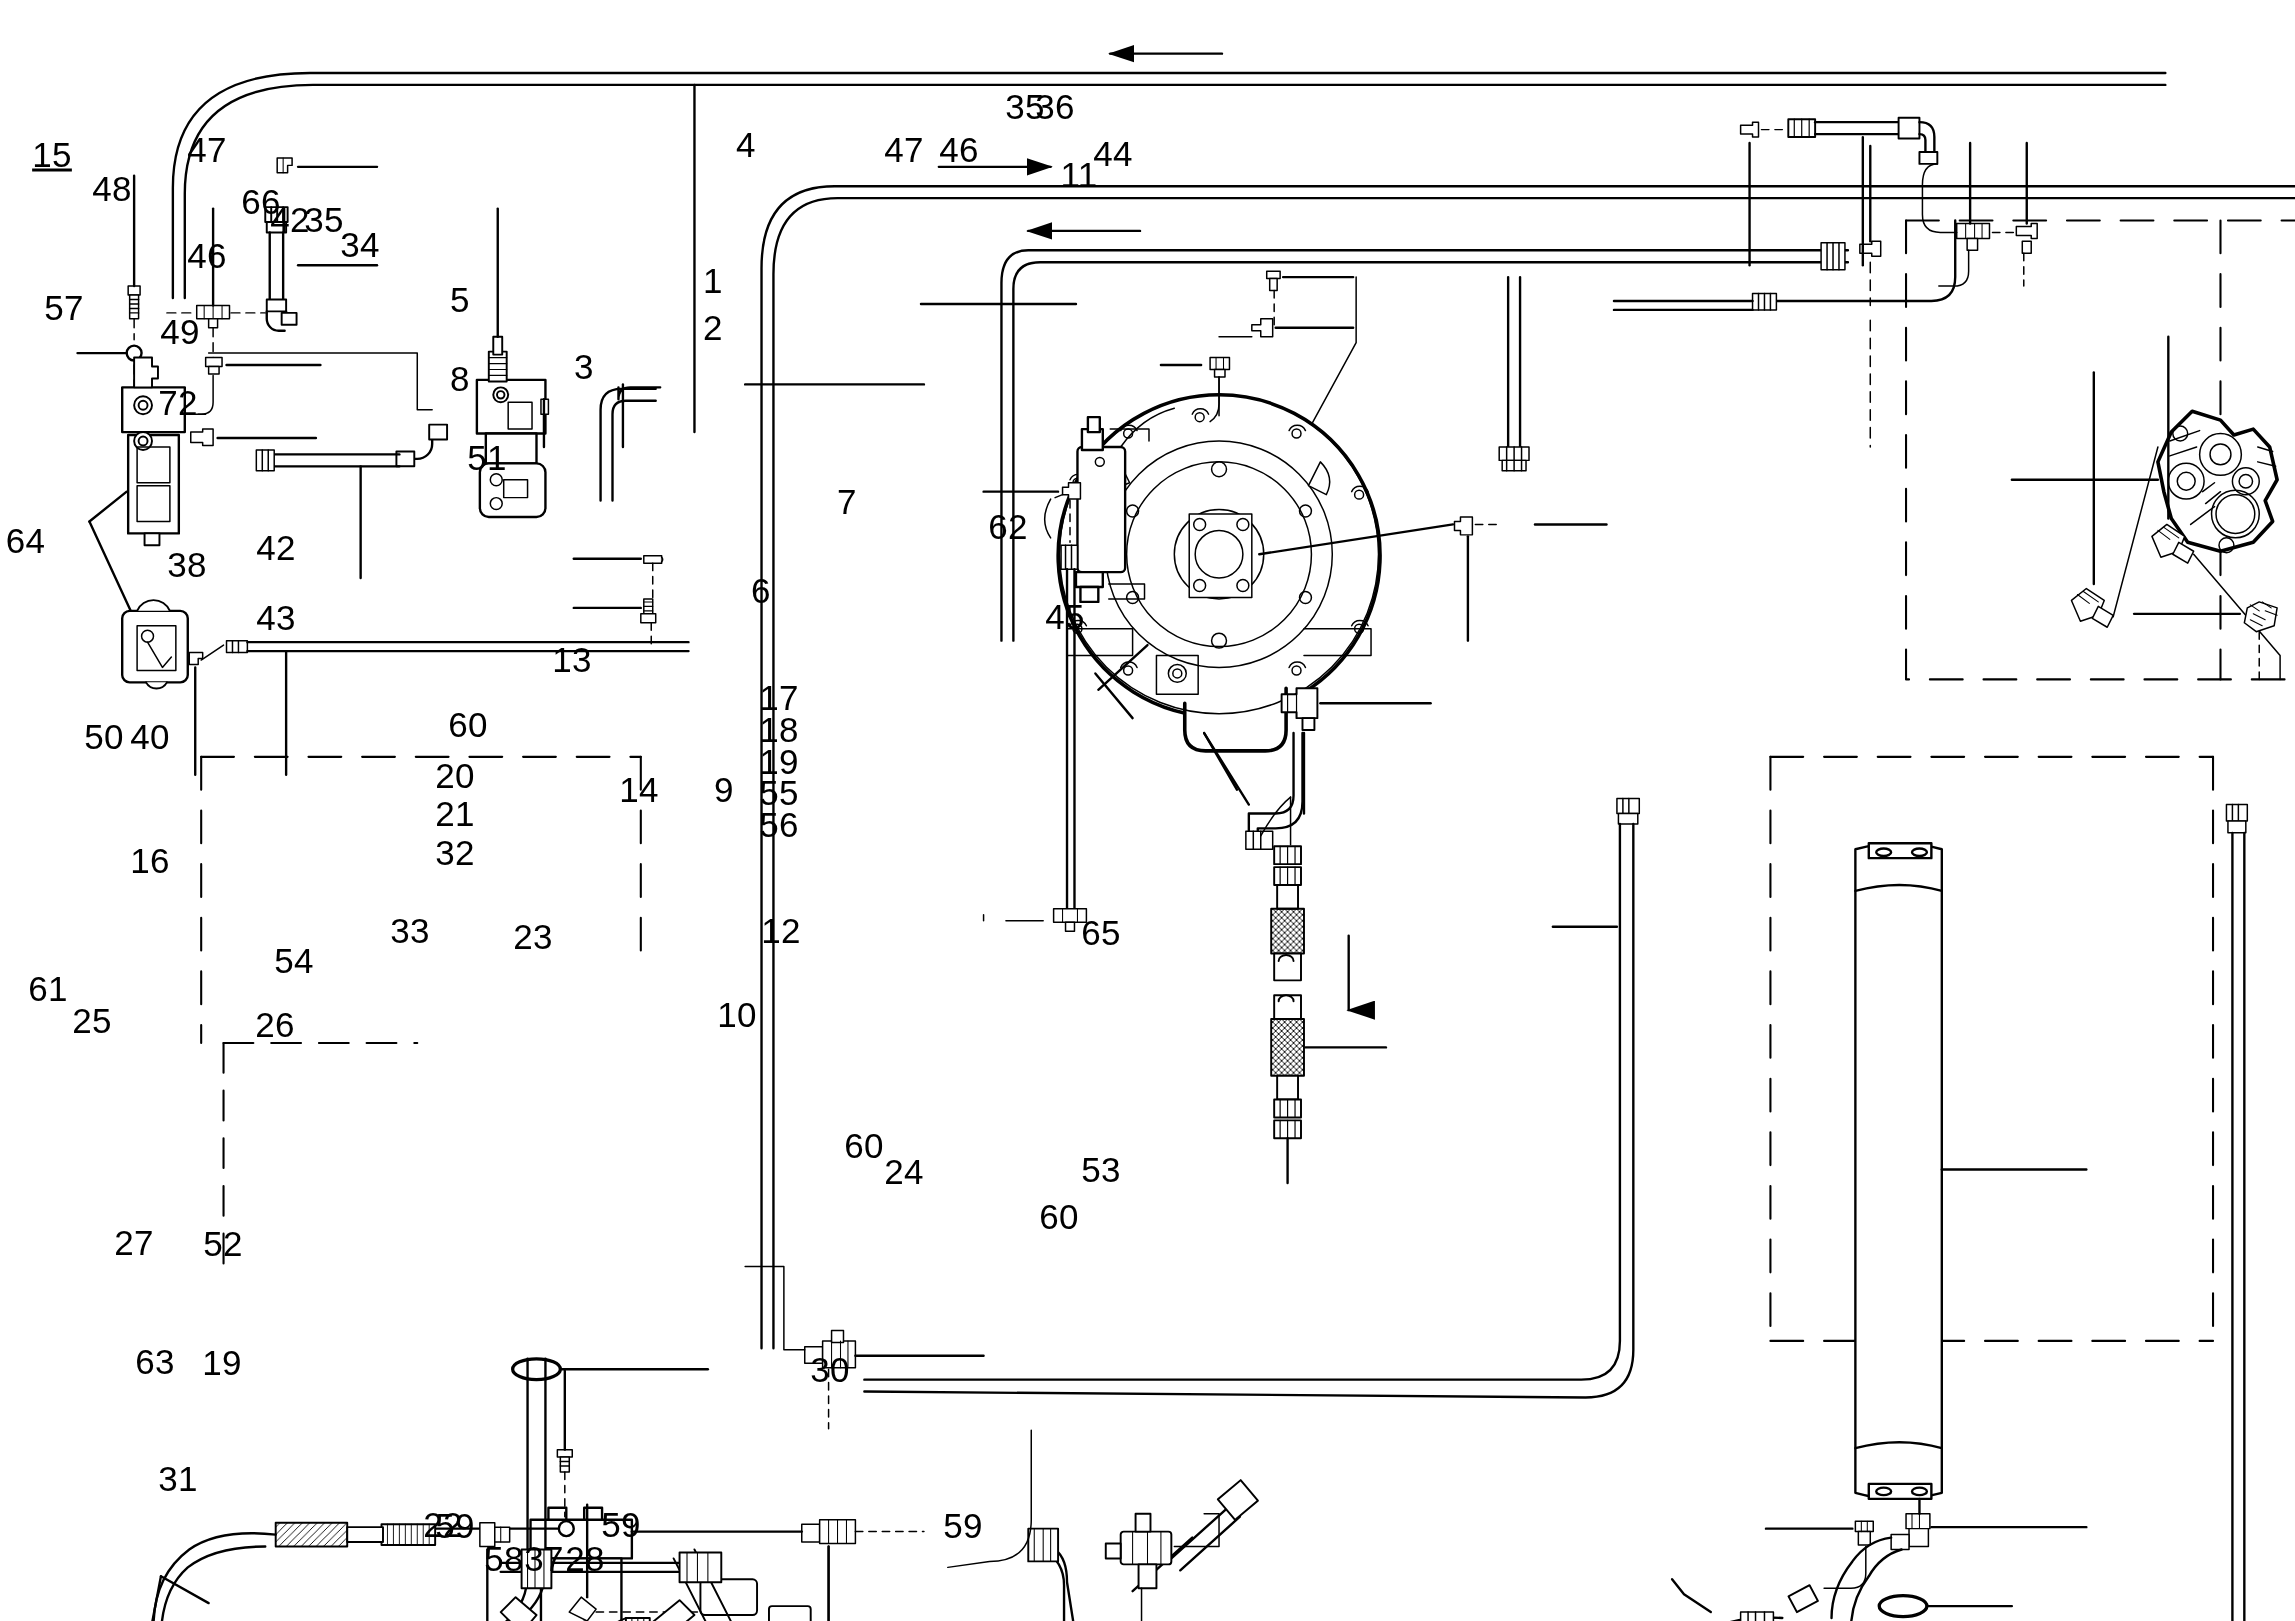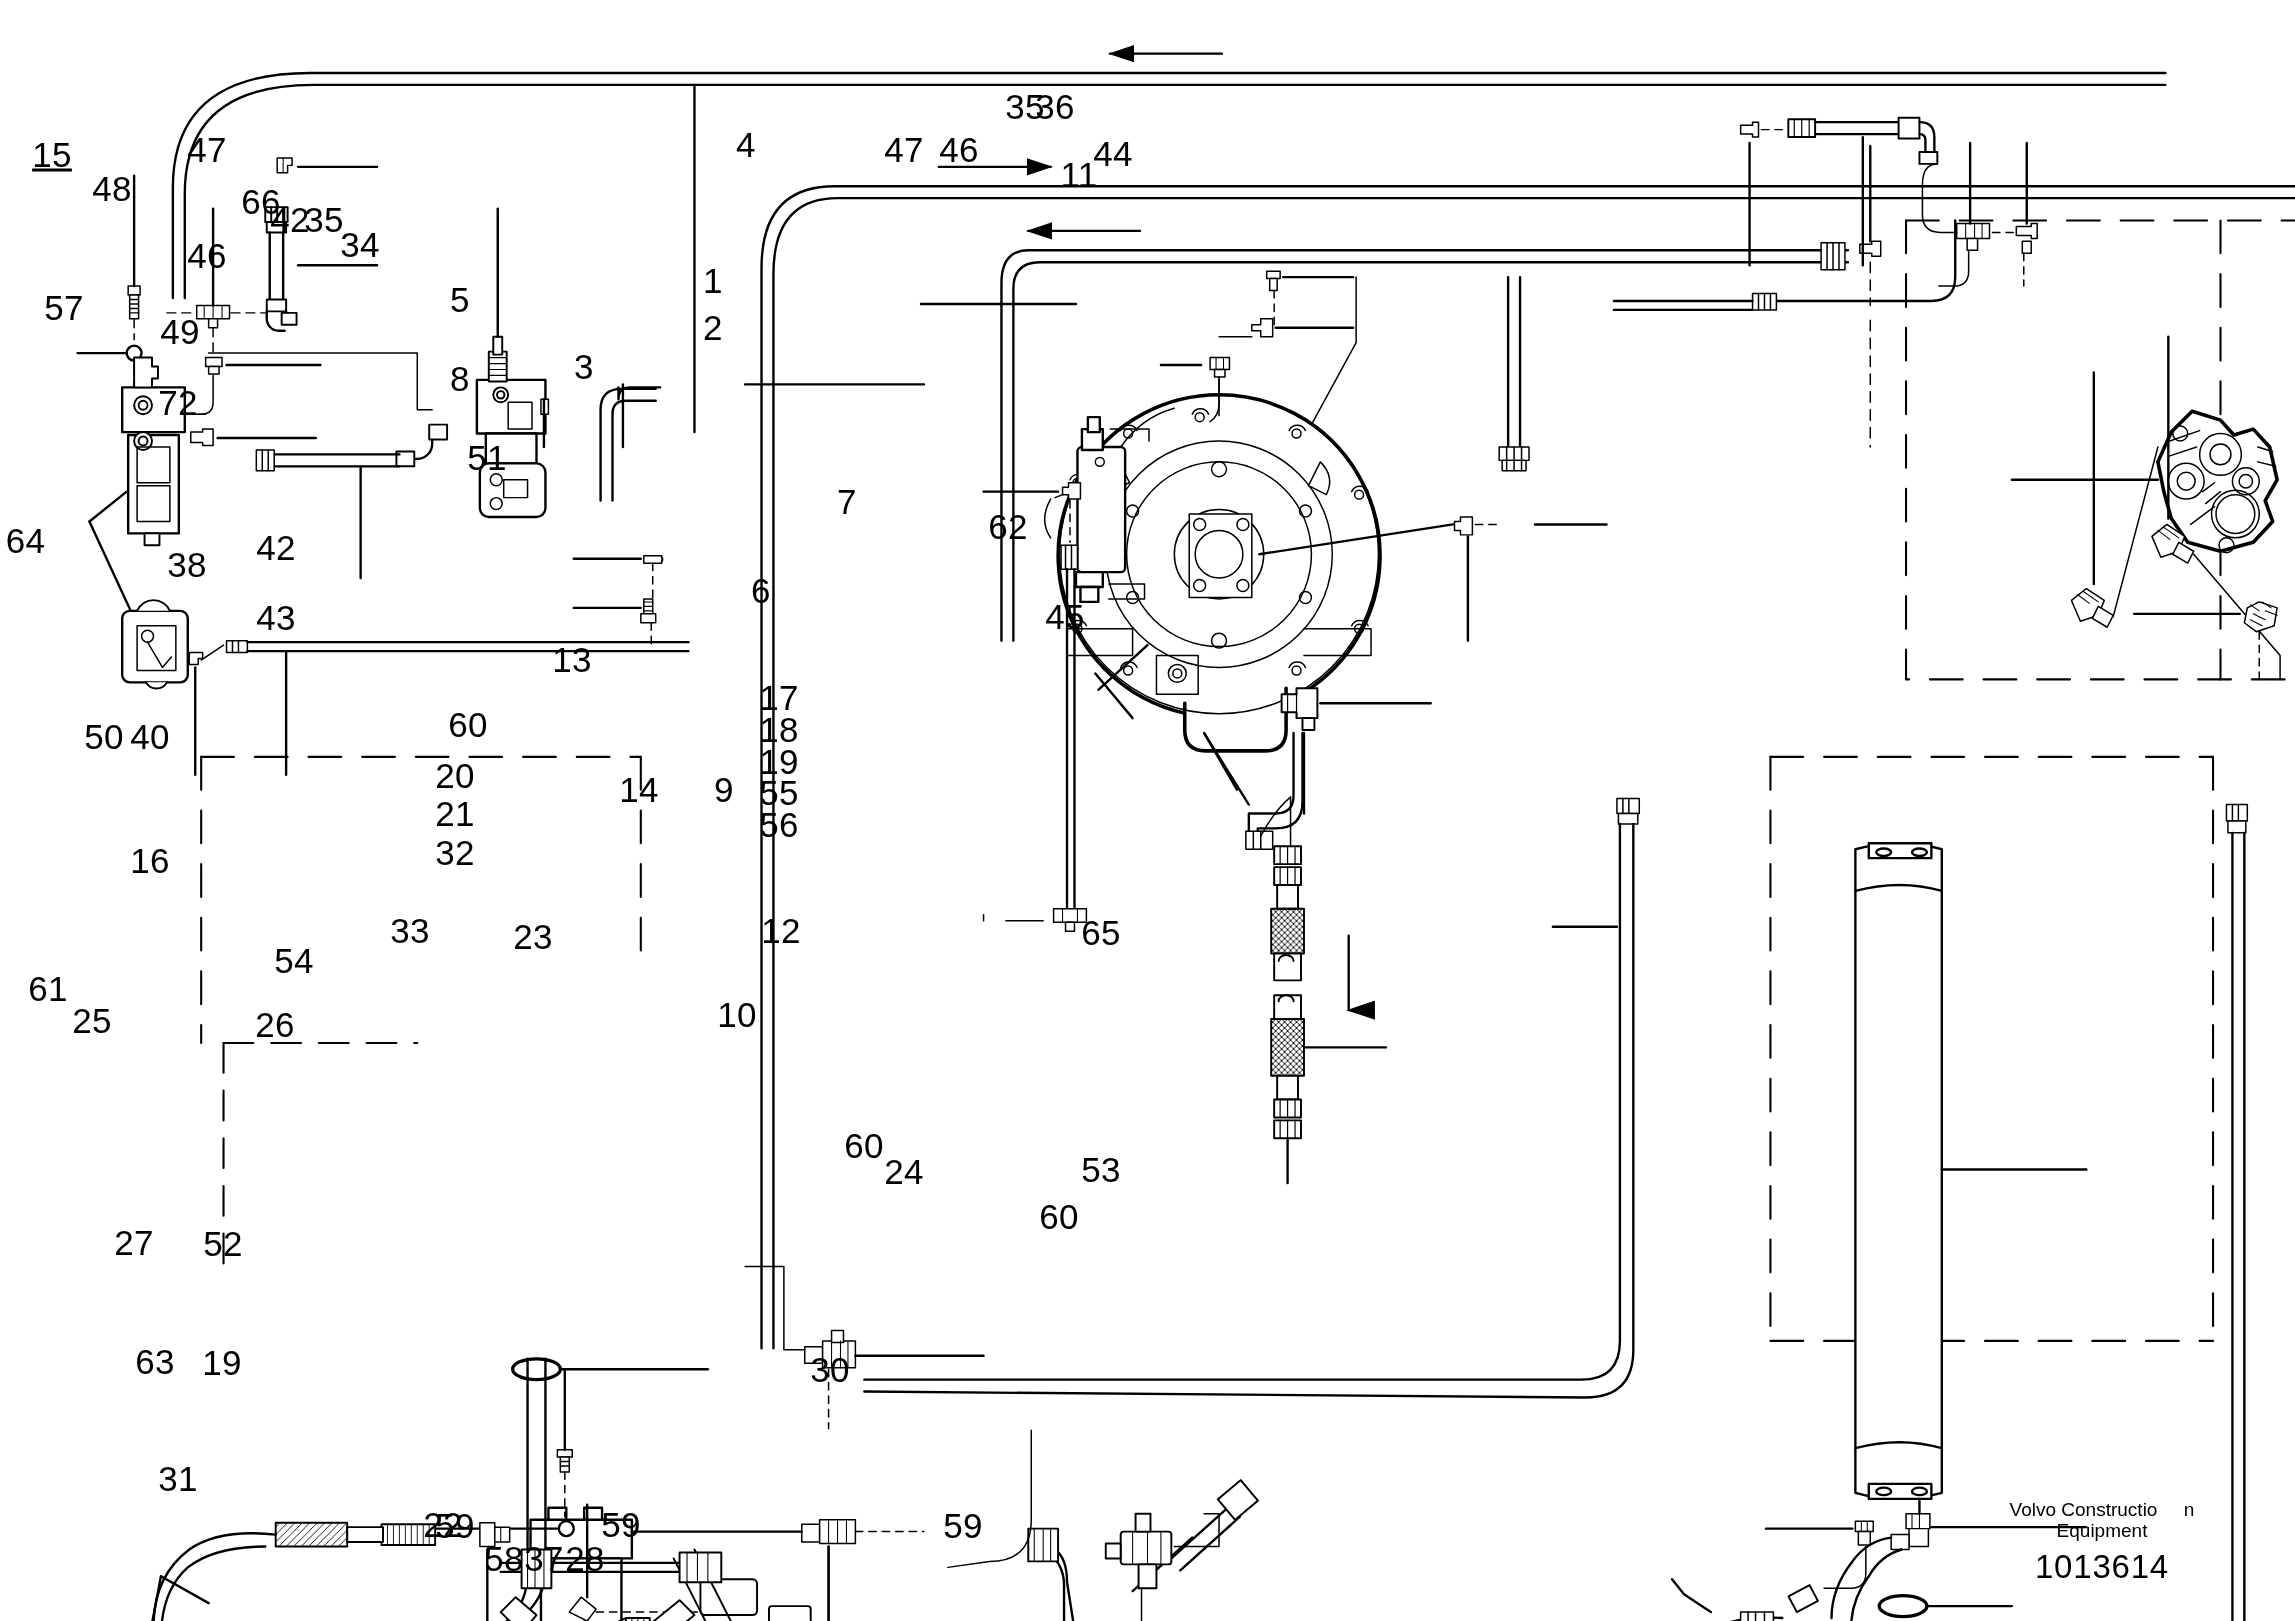--- a/index.html
+++ b/index.html
@@ -1003,20 +1003,15 @@
     <span class="callout" style="left:904px;top:149px;">47</span>
     <span class="callout" style="left:959px;top:149px;">46</span>
     <span class="callout" style="left:1025px;top:106px;">35</span>
     <span class="callout" style="left:1055px;top:106px;">36</span>
     <span class="callout" style="left:1079px;top:174px;">11</span>
     <span class="callout" style="left:1113px;top:153px;">44</span>
     <span class="callout" style="left:1008px;top:526px;">62</span>
     <span class="callout" style="left:1065px;top:616px;">45</span>
   </div>
 
-  <div class="logo-block">
-    <div class="logo-line1">Volvo Constructio     n</div>
-    <div class="logo-line2">Equipment</div>
-    <div class="logo-number">1013614</div>
-  </div>
 
 </div>
 
 
 </body></html>

